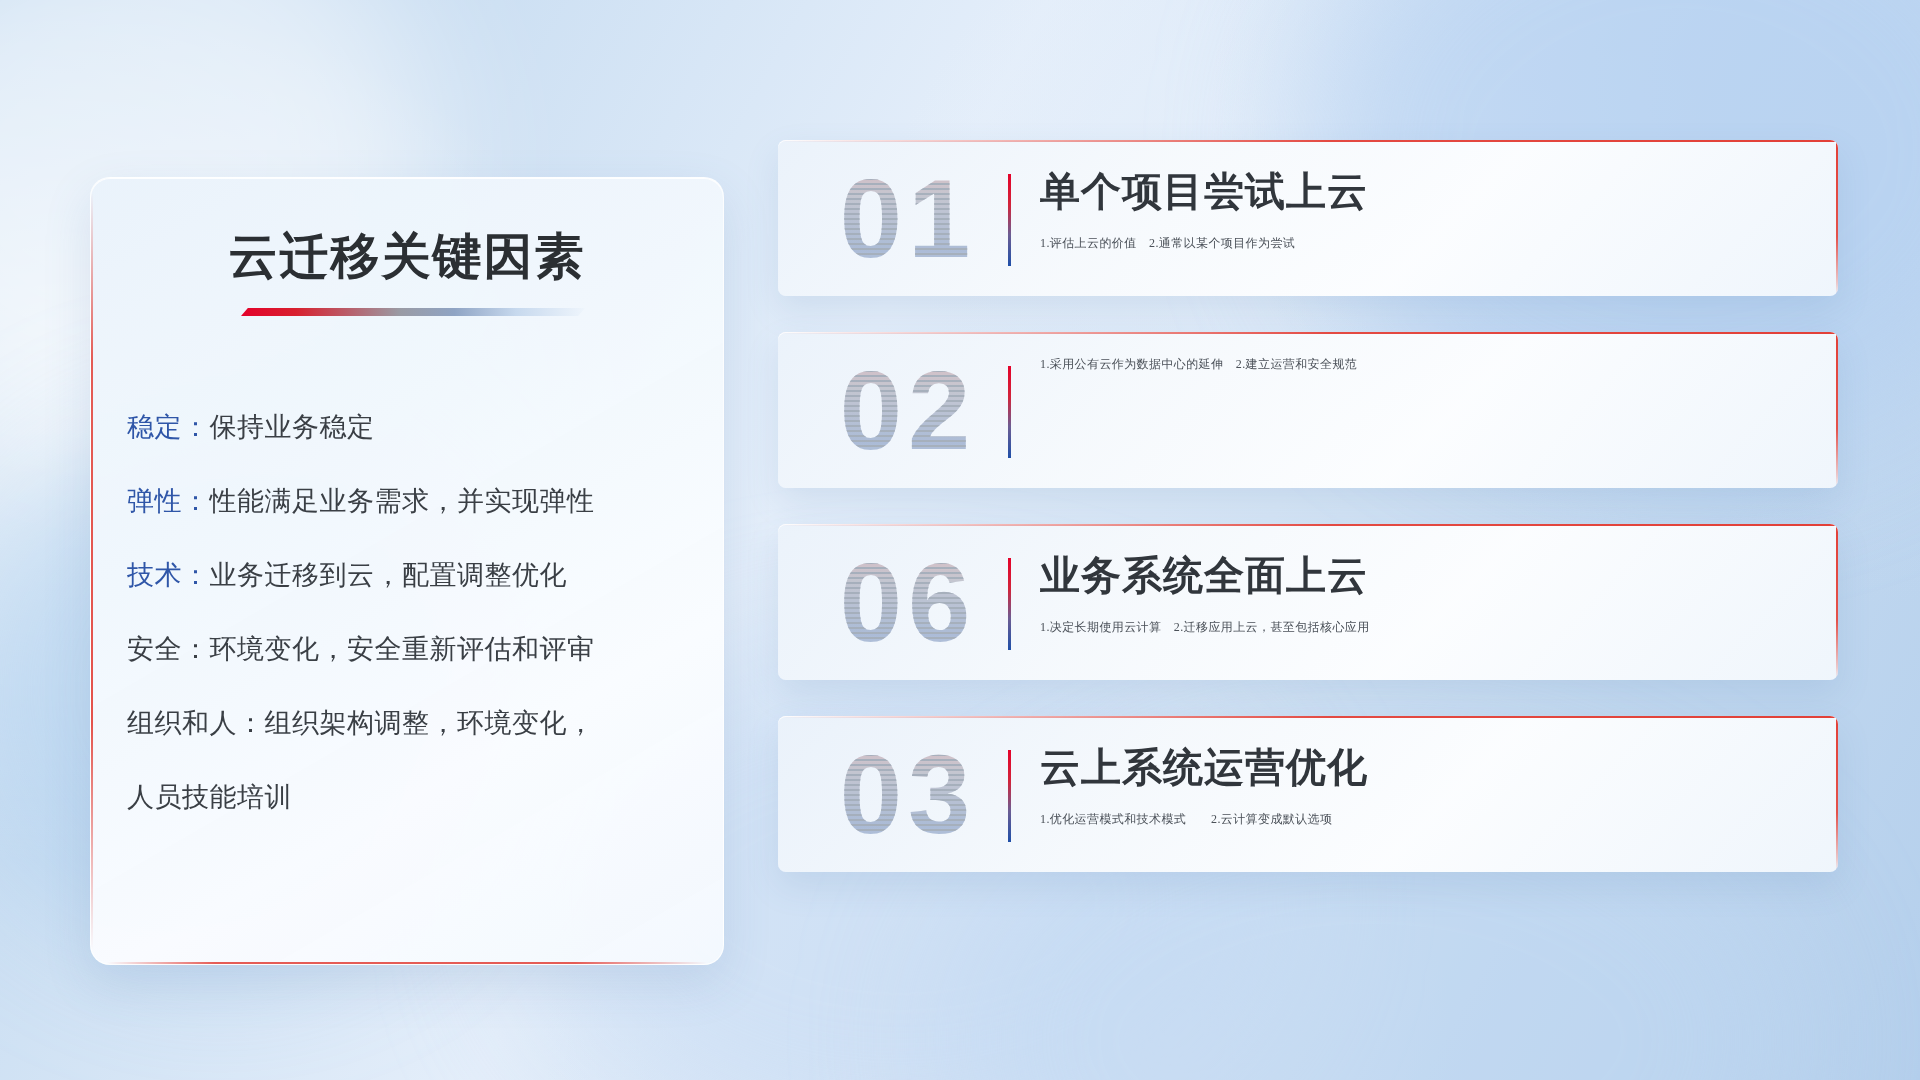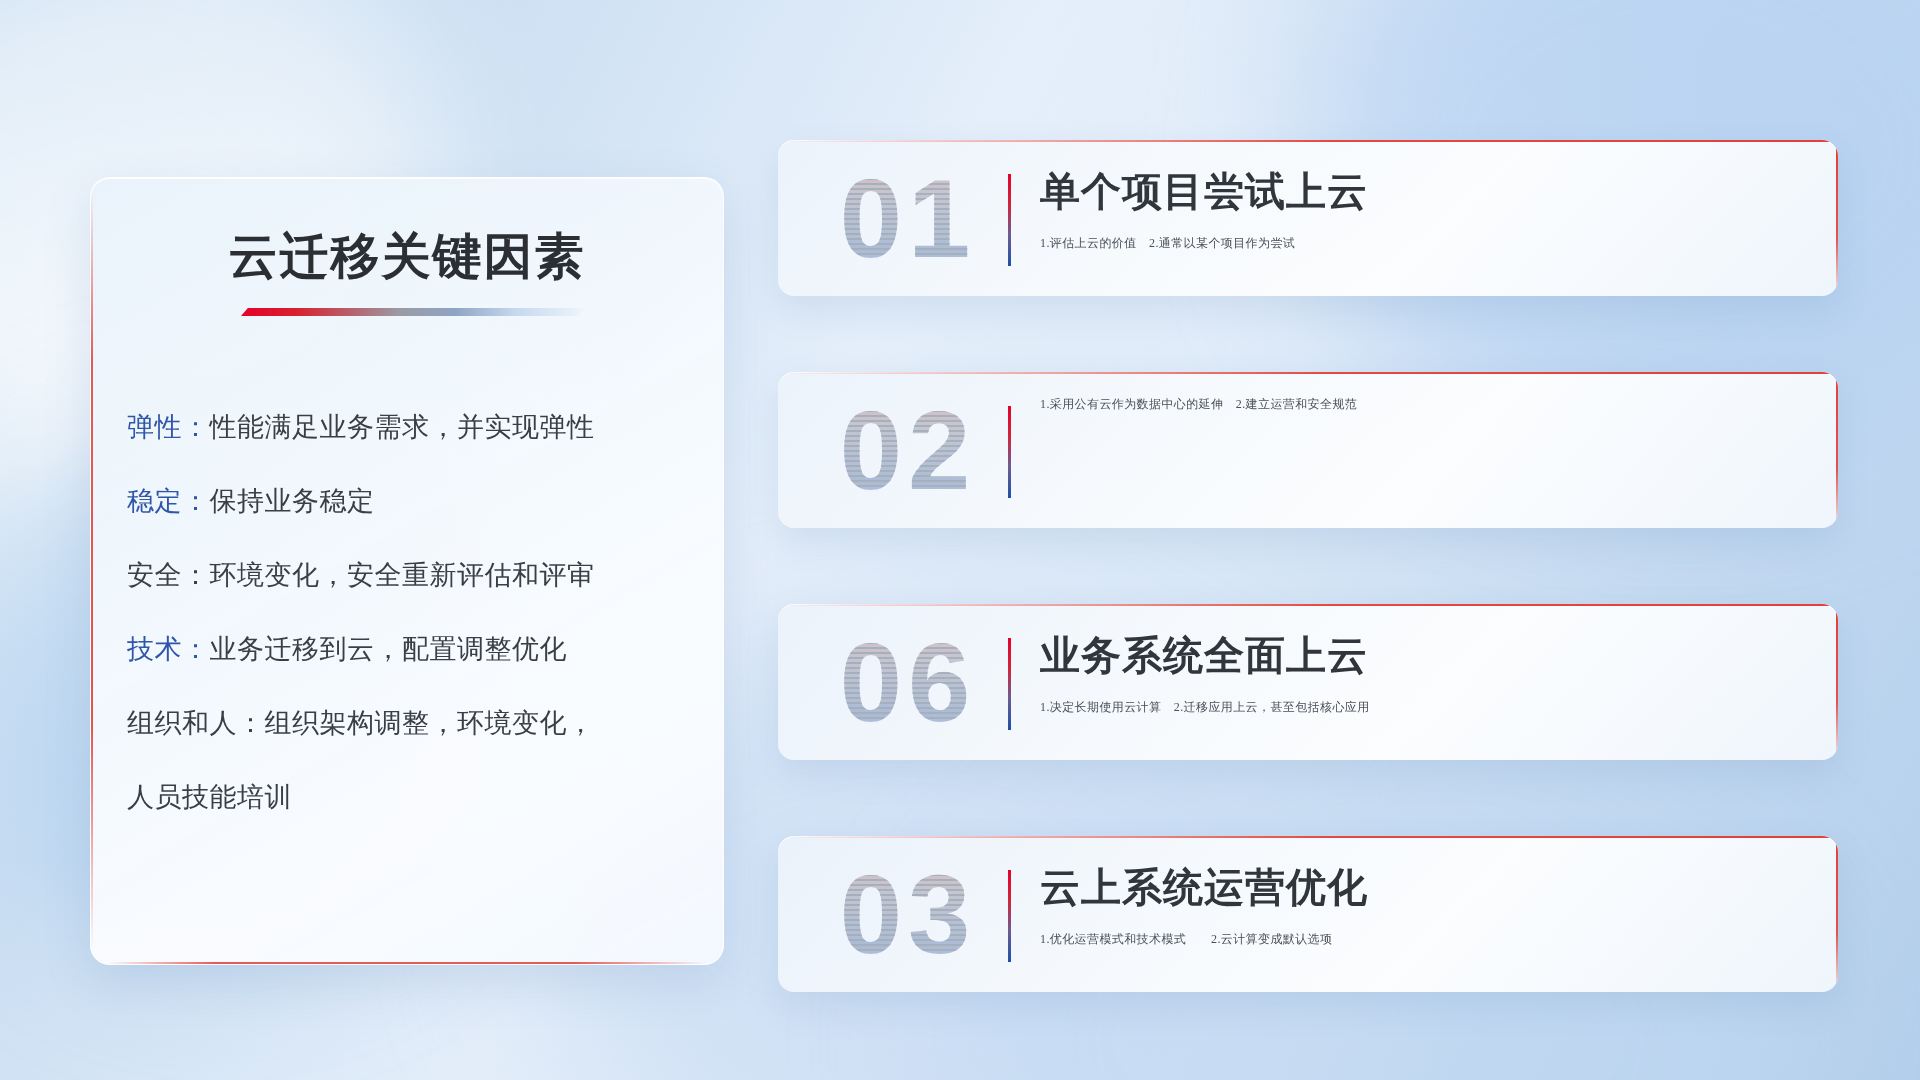--- a/index.html
+++ b/index.html
@@ -104,22 +104,22 @@
   
   #cards {
     position: absolute;
     left: 778px;
     top: 140px;
     width: 1060px;
   }
   .step-card {
     position: relative;
     height: 156px;
-    margin-bottom: 76px;
-    border-radius: 16px;
+    margin-bottom: 36px;
+    border-radius: 8px;
     background: linear-gradient(135deg, rgba(236,243,251,0.92) 0%, rgba(247,250,253,0.95) 34%, rgba(253,254,255,0.97) 62%, rgba(243,248,253,0.93) 100%);
     box-shadow: 0 14px 34px rgba(86,126,176,0.14), inset 0 1px 0 rgba(255,255,255,0.9);
     box-sizing: border-box;
     overflow: hidden;
   }
   
   .step-card::before {
     content: "";
     position: absolute;
     left: 0; top: 0; right: 0;
@@ -201,24 +201,24 @@
   <div class="blob b1"></div>
   <div class="blob b2"></div>
   <div class="blob b3"></div>
   <div class="blob b4"></div>
   <div class="blob b5"></div>
 
   <div id="left-panel">
     <div id="panel-title">云迁移关键因素</div>
     <div id="title-rule"></div>
     <div id="factor-list">
+        <div class="factor-row"><span class="factor-label accent">稳定：</span><span class="factor-text">保持业务稳定</span></div>
         <div class="factor-row"><span class="factor-label accent">弹性：</span><span class="factor-text">性能满足业务需求，并实现弹性</span></div>
-        <div class="factor-row"><span class="factor-label accent">稳定：</span><span class="factor-text">保持业务稳定</span></div>
+        <div class="factor-row"><span class="factor-label accent">技术：</span><span class="factor-text">业务迁移到云，配置调整优化</span></div>
         <div class="factor-row"><span class="factor-label plain">安全：</span><span class="factor-text">环境变化，安全重新评估和评审</span></div>
-        <div class="factor-row"><span class="factor-label accent">技术：</span><span class="factor-text">业务迁移到云，配置调整优化</span></div>
         <div class="factor-row"><span class="factor-label plain">组织和人：</span><span class="factor-text">组织架构调整，环境变化，</span></div>
         <div class="factor-row"><span class="factor-label plain"></span><span class="factor-text">人员技能培训</span></div>
       </div>
   </div>
 
   <div id="cards">
       <div class="step-card">
         <div class="step-number">01</div>
         <div class="step-divider"></div>
         <div class="step-body">

